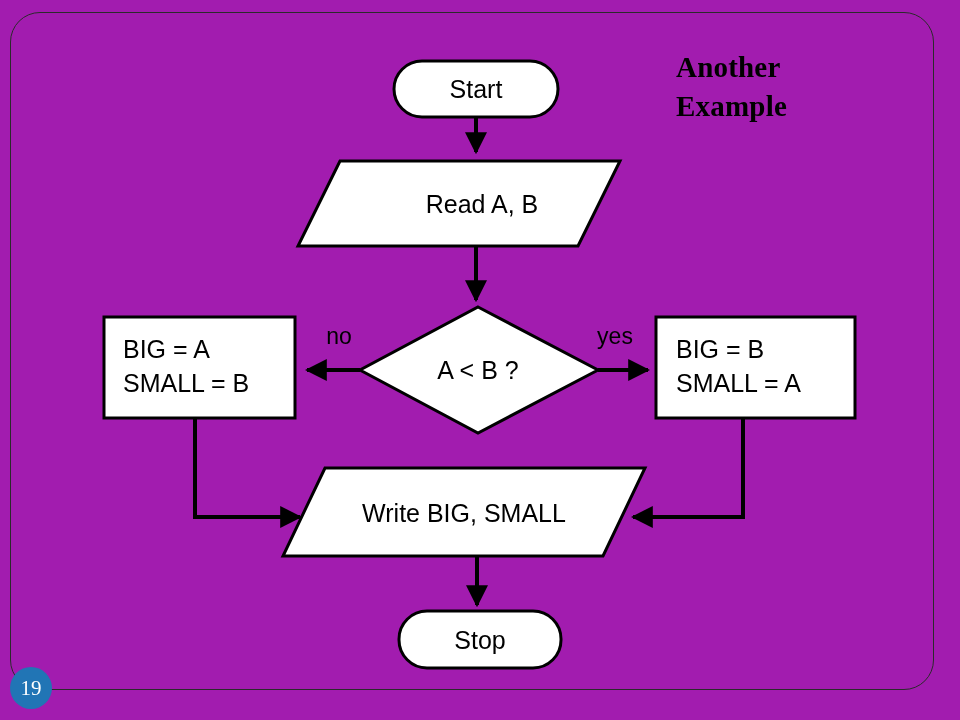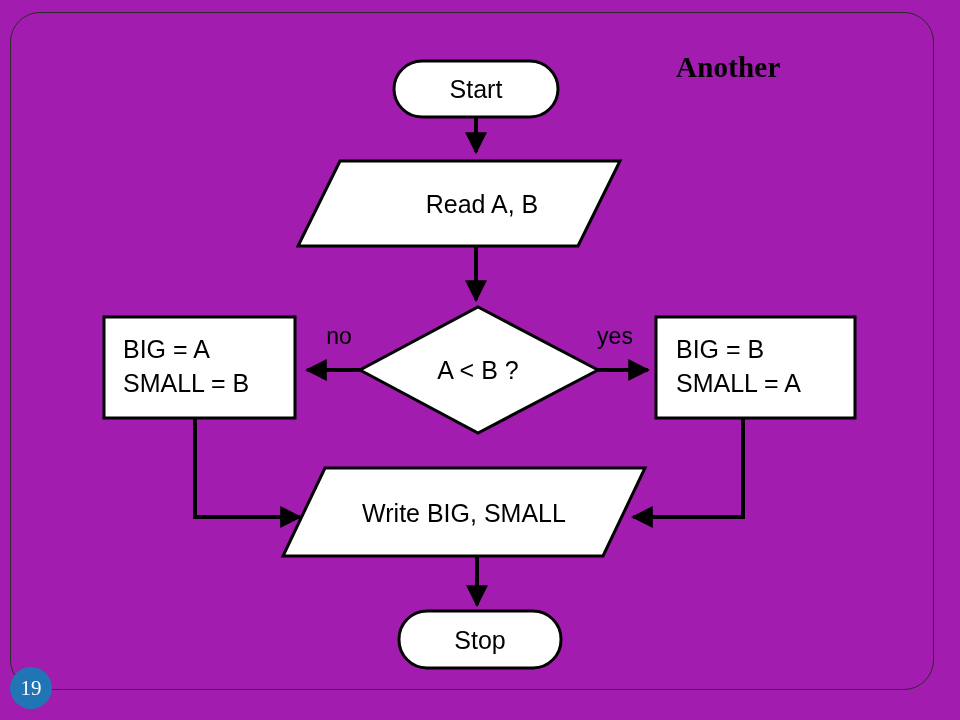--- a/index.html
+++ b/index.html
@@ -89,20 +89,21 @@
 </style>
 </head>
 <body>
 
 <div id="slide">
 
   <div class="frame"></div>
 
   <div class="slide-title">
     <div>Another</div>
+    <div>Example</div>
   </div>
 
   <svg class="chart-area" viewBox="0 0 960 720">
 
     <defs>
       <marker id="arrow" viewBox="0 0 10 10" refX="9" refY="5" markerWidth="5.5" markerHeight="5.5" orient="auto-start-reverse">
         <path d="M 0 0 L 10 5 L 0 10 z" class="arrowhead"></path>
       </marker>
     </defs>
 

